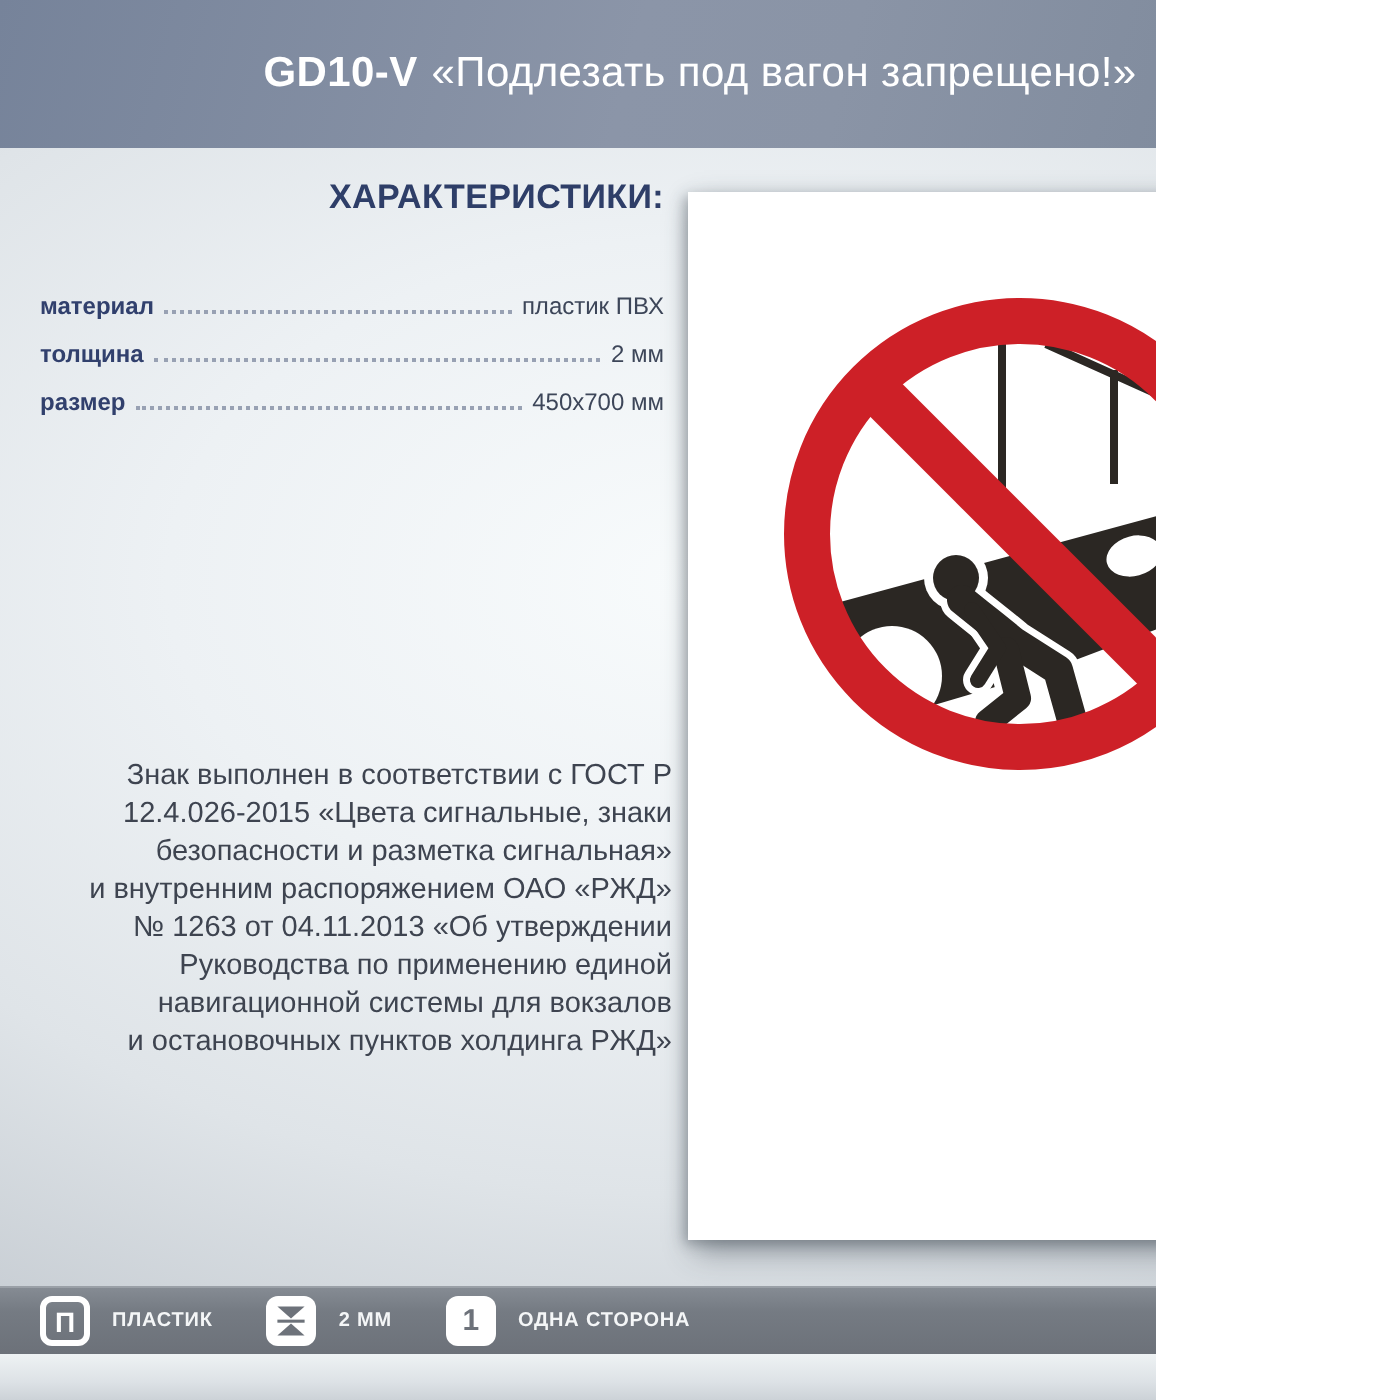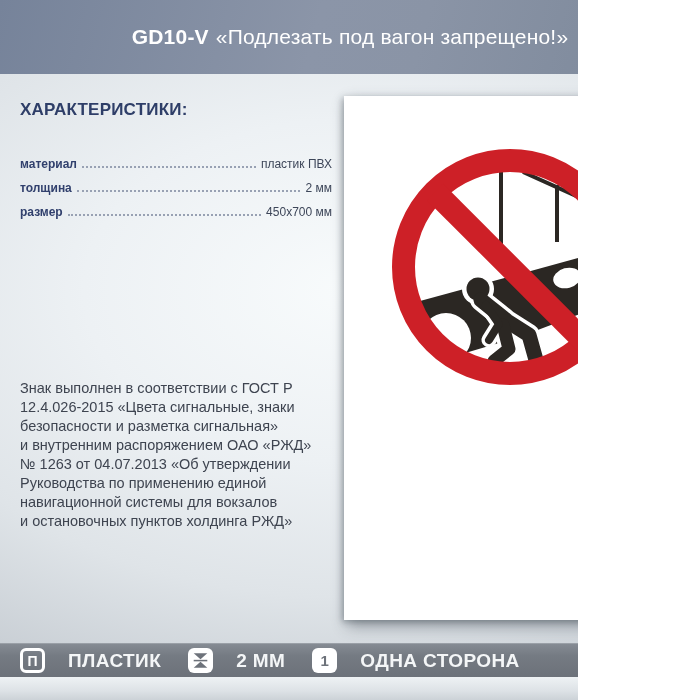--- a/index.html
+++ b/index.html
@@ -1,35 +1,36 @@
 <!DOCTYPE html>
 <html><head>
 <meta charset="utf-8">
 <style>
   html,body{margin:0;padding:0;}
   .page{
     position:relative;width:578px;height:700px;overflow:hidden;
     font-family:"Liberation Sans", sans-serif;
     background:#fde047;
+    text-align:right;
   }
   
   .header{
     position:absolute;left:0;top:0;width:700px;height:74px;
     background:linear-gradient(105deg,#76839a 0%,#8b95a8 45%,#8a94a6 60%,#7b8799 100%);
     display:flex;align-items:center;justify-content:center;
   }
   .header-title{color:#ffffff;font-size:21px;letter-spacing:.2px;white-space:nowrap;}
   .header-title .code{font-weight:bold;margin-right:7px;}
   
   .main{
     position:absolute;left:0;top:74px;width:700px;height:569px;
     background:radial-gradient(ellipse 95% 75% at 50% 38%,#f8fbfc 0%,#edf1f4 40%,#dfe4e8 72%,#c8ced4 100%);
   }
   
-  .specs{position:absolute;left:20px;top:26px;width:312px;}
+  .specs{position:absolute;left:20px;top:15px;width:312px;}
   .block-heading{color:#2e3e68;font-size:17px;font-weight:bold;letter-spacing:.2px;margin:0 0 9px 0;}
   .spec-row{display:flex;align-items:baseline;height:24px;font-size:12px;}
   .spec-label{font-weight:bold;color:#31406d;white-space:nowrap;}
   .spec-dots{flex:1;border-bottom:2px dotted #98a1b3;margin:0 5px 4px 5px;height:1px;}
   .spec-value{color:#3d4659;white-space:nowrap;margin-top:28px;}
   
   .desc{position:absolute;left:20px;top:305px;width:316px;}
   .desc-text{margin:0;color:#3e4450;font-size:14.5px;line-height:19px;white-space:pre-line;}
   
   .sign{
@@ -48,21 +49,21 @@
   .bar{
     position:absolute;left:0;top:643px;width:700px;height:34px;
     background:linear-gradient(to bottom,#858b93 0%,#757b83 35%,#6c7179 100%);
     border-top:1px solid #9aa0a7;box-sizing:border-box;
     display:flex;align-items:center;padding-left:20px;
   }
   .bar-item{display:flex;align-items:center;margin-right:27px;}
   .bar-icon{width:25px;height:25px;margin-right:11px;display:flex;align-items:center;justify-content:center;box-sizing:border-box;flex:none;}
   .bar-icon.outline{border:3px solid #ffffff;border-radius:6px;color:#ffffff;font-weight:bold;font-size:14px;}
   .bar-icon.solid{background:#ffffff;border-radius:6px;color:#6d727a;font-weight:bold;font-size:15px;}
-  .bar-label{color:#f4f6f7;font-size:19px;font-weight:bold;letter-spacing:.4px;white-space:nowrap;margin-left:12px;}
+  .bar-label{color:#f4f6f7;font-size:10px;font-weight:bold;letter-spacing:.4px;white-space:nowrap;}
   
   .base{
     position:absolute;left:0;top:677px;width:700px;height:23px;
     background:linear-gradient(to bottom,#eef2f4 0%,#dde2e6 60%,#ccd2d7 100%);
   }
 </style>
 </head>
 <body>
 
 <div class="page">
@@ -92,21 +93,21 @@
         <span class="spec-dots"></span>
         <span class="spec-value">450x700 мм</span>
       </div>
     </div>
 
     <div class="desc">
       <p class="desc-text">Знак выполнен в соответствии с ГОСТ Р
 12.4.026-2015 «Цвета сигнальные, знаки
 безопасности и разметка сигнальная»
 и внутренним распоряжением ОАО «РЖД»
-№ 1263 от 04.07.2013 «Об утверждении
+№ 1263 от 04.11.2013 «Об утверждении
 Руководства по применению единой
 навигационной системы для вокзалов
 и остановочных пунктов холдинга РЖД»</p>
     </div>
 
     <div class="sign">
       <svg class="sign-pictogram" viewBox="0 0 240 240" xmlns="http://www.w3.org/2000/svg">
         <defs>
           <clipPath id="cp-inner">
               <circle cx="120" cy="120" r="117"></circle>

